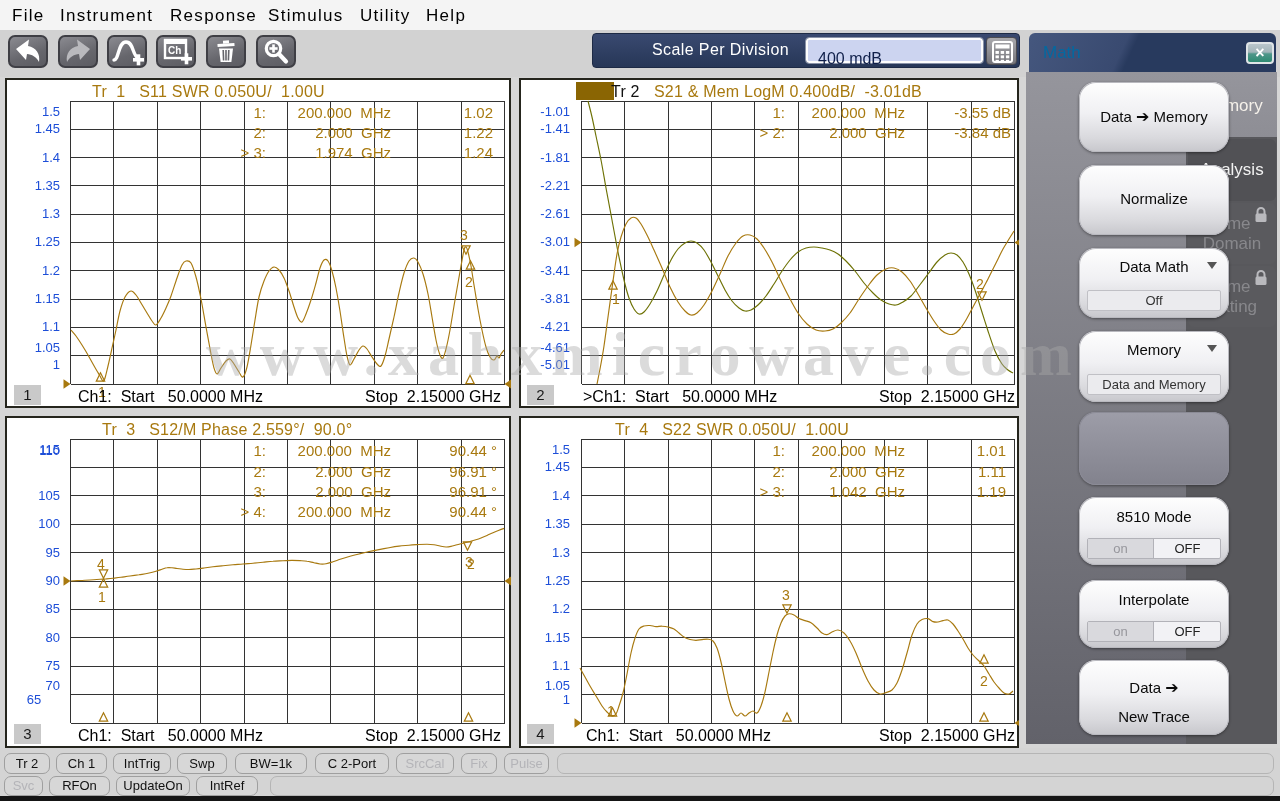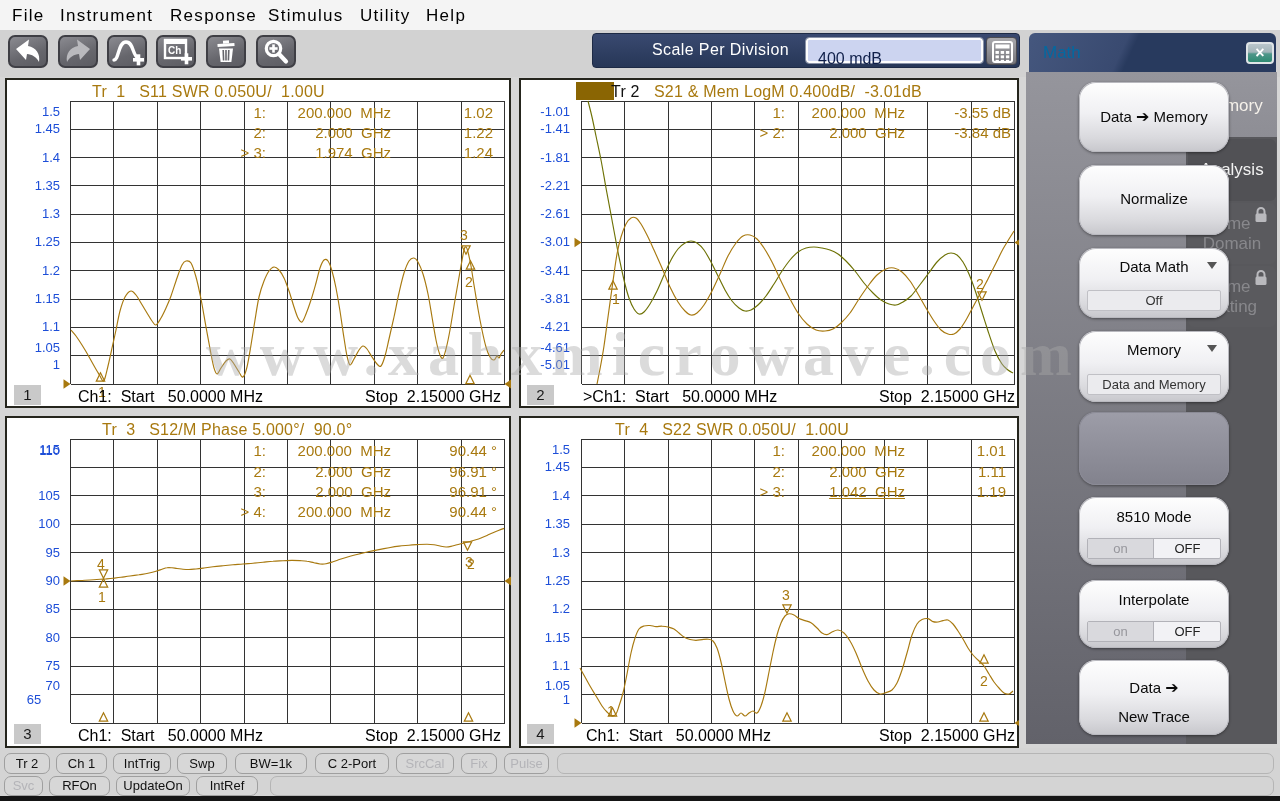--- a/index.html
+++ b/index.html
@@ -264,21 +264,21 @@
     <path d="M465.0 238.8 L460.8 247.2 L469.2 247.2 Z" fill="none" stroke="#a8790f" stroke-width="1.2"></path>
     <path d="M268.0 296.8 L263.8 305.2 L272.2 305.2 Z" fill="none" stroke="#a8790f" stroke-width="1.2"></path>
     <path d="M465.0 296.8 L460.8 305.2 L469.2 305.2 Z" fill="none" stroke="#a8790f" stroke-width="1.2"></path>
     <path d="M55.5 302.2 L55.5 311.8 L62.5 307.0 Z" fill="#a8790f"></path>
     <path d="M502.5 302.2 L502.5 311.8 L495.5 307.0 Z" fill="#a8790f"></path>
   </svg>
 <div class="ttl" style="left:60px;top:83px;">Tr  1   S11 SWR 0.050U/  1.00U</div>
 <div class="abs" style="left:576px;top:82px;width:38px;height:18px;background:#8a6503;"></div>
 <div class="ttl" style="left:579px;top:83px;color:#111;">Tr 2</div>
 <div class="ttl" style="left:622px;top:83px;">S21 &amp; Mem LogM 0.400dB/  -3.01dB</div>
-<div class="ttl" style="left:70px;top:421px;">Tr  3   S12/M Phase 5.000°/  90.0°</div>
+<div class="ttl" style="left:70px;top:421px;">Tr  3   S12/M Phase 2.559°/  90.0°</div>
 <div class="ttl" style="left:583px;top:421px;">Tr  4   S22 SWR 0.050U/  1.00U</div>
 <div class="ylab" style="left:8px;top:104px;">1.5</div>
 <div class="ylab" style="left:8px;top:121px;">1.45</div>
 <div class="ylab" style="left:8px;top:150px;">1.4</div>
 <div class="ylab" style="left:8px;top:178px;">1.35</div>
 <div class="ylab" style="left:8px;top:206px;">1.3</div>
 <div class="ylab" style="left:8px;top:234px;">1.25</div>
 <div class="ylab" style="left:8px;top:263px;">1.2</div>
 <div class="ylab" style="left:8px;top:291px;">1.15</div>
 <div class="ylab" style="left:8px;top:319px;">1.1</div>
@@ -344,21 +344,21 @@
 <div class="mcell" style="left:176px;top:504px;width:90px;">&gt;&nbsp;4:</div>
 <div class="mcell" style="left:251px;top:504px;width:140px;">200.000&nbsp;&nbsp;MHz</div>
 <div class="mcell" style="left:407px;top:504px;width:90px;">90.44&nbsp;°</div>
 <div class="mcell" style="left:695px;top:443px;width:90px;">1:</div>
 <div class="mcell" style="left:765px;top:443px;width:140px;">200.000&nbsp;&nbsp;MHz</div>
 <div class="mcell" style="left:916px;top:443px;width:90px;">1.01</div>
 <div class="mcell" style="left:695px;top:464px;width:90px;">2:</div>
 <div class="mcell" style="left:765px;top:464px;width:140px;">2.000&nbsp;&nbsp;GHz</div>
 <div class="mcell" style="left:916px;top:464px;width:90px;">1.11</div>
 <div class="mcell" style="left:695px;top:484px;width:90px;">&gt;&nbsp;3:</div>
-<div class="mcell" style="left:765px;top:484px;width:140px;text-decoration:underline;">1.042&nbsp;&nbsp;GHz</div>
+<div class="mcell" style="left:765px;top:484px;width:140px;">1.042&nbsp;&nbsp;GHz</div>
 <div class="mcell" style="left:916px;top:484px;width:90px;">1.19</div>
 <div class="abs" style="left:98px;top:384px;font-size:14px;color:#a8790f;">1</div>
 <div class="abs" style="left:460px;top:227px;font-size:14px;color:#a8790f;">3</div>
 <div class="abs" style="left:465px;top:274px;font-size:14px;color:#a8790f;">2</div>
 <div class="abs" style="left:612px;top:291px;font-size:14px;color:#a8790f;">1</div>
 <div class="abs" style="left:976px;top:276px;font-size:14px;color:#a8790f;">2</div>
 <div class="abs" style="left:97px;top:556px;font-size:14px;color:#a8790f;">4</div>
 <div class="abs" style="left:98px;top:589px;font-size:14px;color:#a8790f;">1</div>
 <div class="abs" style="left:465px;top:554px;font-size:14px;color:#a8790f;">3</div>
 <div class="abs" style="left:467px;top:556px;font-size:14px;color:#a8790f;">2</div>

